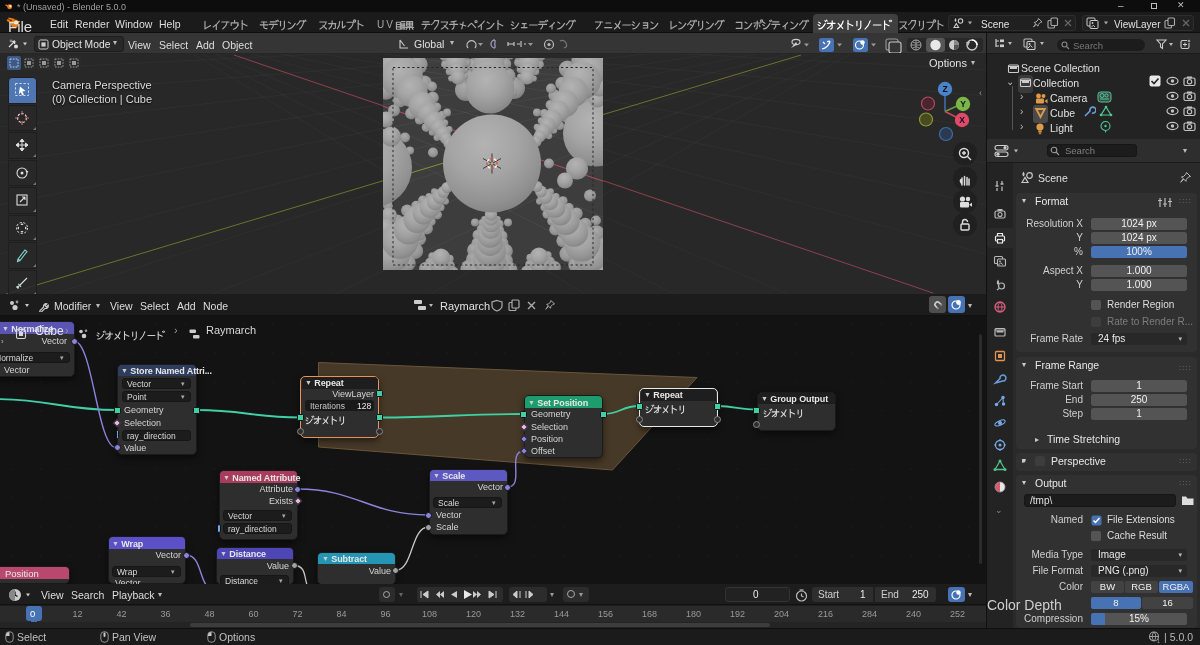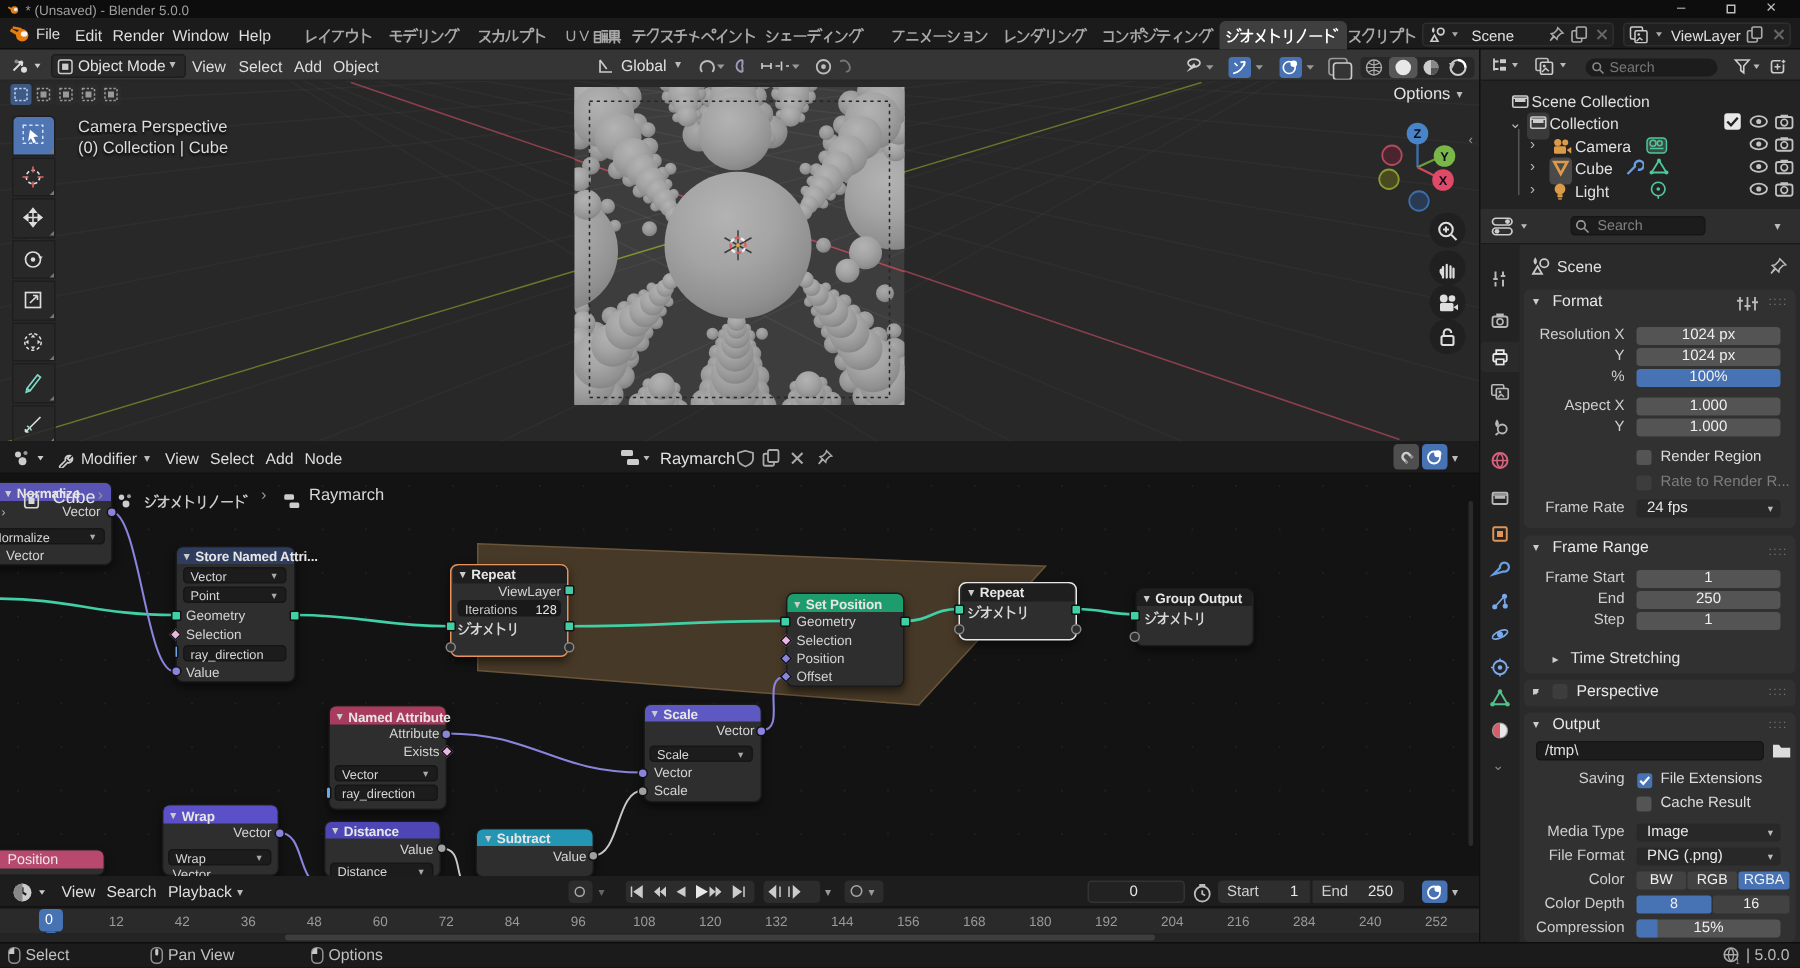--- a/index.html
+++ b/index.html
@@ -17,21 +17,21 @@
 <div class="t" style="left:1118px;top:0px;font-size:10px;color:#bdbdbd">–</div>
 <div class="abs" style="left:1151px;top:3px;width:6px;height:6px;border:1px solid #bdbdbd"></div>
 <div class="t" style="left:1177px;top:0px;font-size:9px;color:#bdbdbd">✕</div>
 <div class="abs" style="left:0;top:12px;width:1200px;height:21px;background:#1b1b1b;border-bottom:1px solid #0e0e0e"></div>
 <svg class="abs" style="left:6px;top:17px" width="15" height="12" viewBox="0 0 17 14">
 <circle cx="10" cy="7.6" r="4.8" fill="#e87d0d"></circle>
       <ellipse cx="11.5" cy="6.6" rx="2.6" ry="2.1" fill="#f5f5f5"></ellipse>
 <path d="M1,3.4 L8,7.6" stroke="#e87d0d" stroke-width="2.4" fill="none"></path>
 <path d="M2.6,1.6 L9.4,3" stroke="#e87d0d" stroke-width="2" fill="none"></path>
     </svg>
-<div class="t" style="left:24px;top:17.5px;font-size:10px;color:#dedede">File</div>
+<div class="t" style="left:8px;top:17.5px;font-size:15px;color:#dedede">File</div>
 <div class="t" style="left:50px;top:17.5px;font-size:10.5px;color:#dedede">Edit</div>
 <div class="t" style="left:75px;top:17.5px;font-size:10.5px;color:#dedede">Render</div>
 <div class="t" style="left:115px;top:17.5px;font-size:10.5px;color:#dedede">Window</div>
 <div class="t" style="left:159px;top:17.5px;font-size:10.5px;color:#dedede">Help</div>
 <div class="abs" style="left:813px;top:14px;width:85px;height:19px;background:#3f3f3f;border-radius:4px 4px 0 0"></div>
 <div class="abs" style="left:202px;top:17px"><svg width="51" height="12" viewBox="0 0 51 12" style="overflow:visible">
         <g transform="translate(0.00,1.20) scale(1.000)">
           <path d="M3,1.2 V8.6 L8.6,5.4" fill="none" stroke="#a8a8a8" stroke-width="1.15" stroke-linecap="round"></path>
         </g>
         <g transform="translate(9.20,1.20) scale(1.000)">
@@ -1859,21 +1859,21 @@
       <div class="t" style="left:192px;top:317px;font-size:8px;color:#777;letter-spacing:1px">::::</div>
       <div class="abs" style="left:29px;top:336.0px;width:181px;height:153.0px;background:#313131;border-radius:4px"></div>
       <div class="t" style="left:35px;top:339.0px;font-size:8px;color:#ccc">▾</div>
       <div class="t" style="left:48px;top:338.0px;font-size:10.5px;color:#e8e8e8">Output</div>
       <div class="t" style="left:192px;top:339px;font-size:8px;color:#777;letter-spacing:1px">::::</div>
       <div class="abs" style="left:37px;top:355px;width:152px;height:13px;background:#1c1c1c;border-radius:3px;border:1px solid #161616"></div>
       <div class="t" style="left:43px;top:356px;font-size:10px;color:#e0e0e0">/tmp\</div>
       <svg class="abs" style="left:194px;top:355px" width="14" height="13" viewBox="0 0 14 13">
 <path d="M1,2.5 h4 l1.5,2 h6 v6.5 h-11.5 z" fill="#ddd"></path>
       </svg>
-      <div class="t" style="left:0px;top:375.0px;font-size:10px;color:#cfcfcf;width:96px;text-align:right">Saving</div>
+      <div class="t" style="left:0px;top:375.0px;font-size:10px;color:#cfcfcf;width:96px;text-align:right">Named</div>
       <svg class="abs" style="left:104px;top:376px" width="11" height="11" viewBox="0 0 11 11">
         <rect x="0.5" y="0.5" width="10" height="10" rx="2" fill="#4772b3"></rect>
         <path d="M2.5,5.5 l2,2 L8.5,3" stroke="#fff" stroke-width="1.5" fill="none"></path>
       </svg>
       <div class="t" style="left:120px;top:375px;font-size:10px;color:#dcdcdc">File Extensions</div>
       <div class="abs" style="left:104px;top:392px;width:10px;height:10px;background:#545454;border-radius:2px"></div>
       <div class="t" style="left:120px;top:391px;font-size:10px;color:#dcdcdc">Cache Result</div>
       <div class="t" style="left:0px;top:410.0px;font-size:10px;color:#cfcfcf;width:96px;text-align:right">Media Type</div>
       <div class="abs" style="left:104px;top:410.0px;width:96px;height:12px;background:#282828;border-radius:2.5px">
         <div style="position:absolute;left:7px;font-size:10px;color:#e8e8e8;top:0px">Image</div>
@@ -1887,21 +1887,21 @@
       <div class="t" style="left:0px;top:442.0px;font-size:10px;color:#cfcfcf;width:96px;text-align:right">Color</div>
       <div class="abs" style="left:104px;top:442px;width:33px;height:12px;background:#424242;border-radius:2px">
         <div style="text-align:center;font-size:9.5px;color:#f0f0f0">BW</div>
       </div>
       <div class="abs" style="left:138px;top:442px;width:33px;height:12px;background:#424242;border-radius:2px">
         <div style="text-align:center;font-size:9.5px;color:#f0f0f0">RGB</div>
       </div>
       <div class="abs" style="left:172px;top:442px;width:34px;height:12px;background:#4772b3;border-radius:2px">
         <div style="text-align:center;font-size:9.5px;color:#f0f0f0">RGBA</div>
       </div>
-      <div class="t" style="left:0px;top:458.0px;font-size:10px;color:#cfcfcf;width:96px;text-align:right">Color Depth</div>
+      <div class="t" style="left:0px;top:458.0px;font-size:14px;color:#cfcfcf;width:96px;">Color Depth</div>
       <div class="abs" style="left:104px;top:458px;width:50px;height:12px;background:#4772b3;border-radius:2px">
         <div style="text-align:center;font-size:9.5px;color:#f0f0f0">8</div>
       </div>
       <div class="abs" style="left:155px;top:458px;width:51px;height:12px;background:#424242;border-radius:2px">
         <div style="text-align:center;font-size:9.5px;color:#f0f0f0">16</div>
       </div>
       <div class="t" style="left:0px;top:474.0px;font-size:10px;color:#cfcfcf;width:96px;text-align:right">Compression</div>
       <div class="abs" style="left:104px;top:474.0px;width:96px;height:12px;background:#545454;border-radius:2.5px">
         <div class="abs" style="left:0;top:0;width:15%;height:12px;background:#4772b3;border-radius:2.5px 0 0 2.5px"></div>
         <div style="position:relative;text-align:center;font-size:10px;color:#f0f0f0;top:0px">15%</div>

